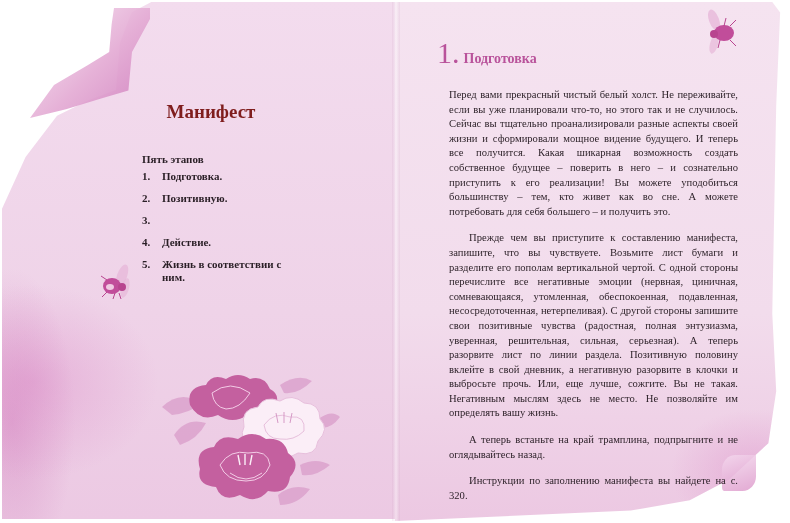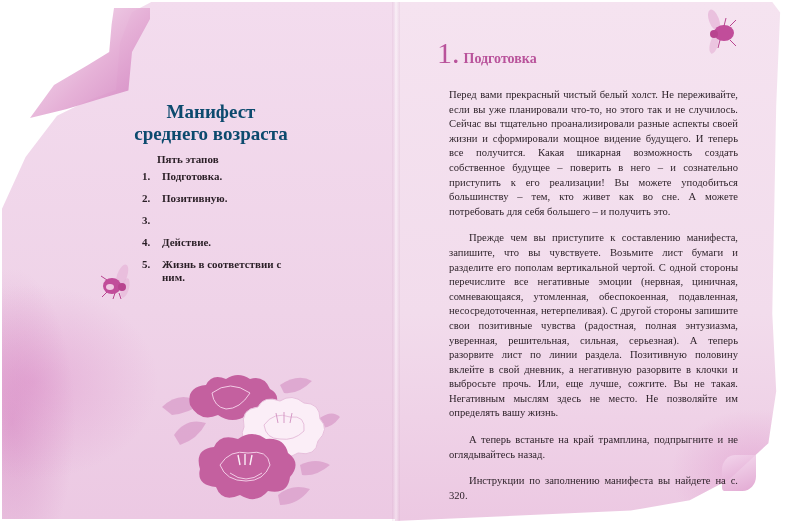--- a/index.html
+++ b/index.html
@@ -36,24 +36,24 @@
     opacity: 0.85;
   }
   .gutter {
     position: absolute; left: 392px; top: 2px; width: 8px; height: 519px;
     background: linear-gradient(90deg, rgba(180,120,165,0.12), rgba(255,255,255,0.4), rgba(180,120,165,0.12));
   }
 
   
   .left-title {
     position: absolute; left: 100px; top: 101px; width: 222px; text-align: center;
-    color: #0c4a6e; font-weight: bold; font-size: 19px; line-height: 22px;
+    color: #7f1d1d; font-weight: bold; font-size: 19px; line-height: 22px;
   }
   .stages-heading {
-    position: absolute; left: 142px; top: 153px; font-size: 11px; font-weight: bold; color: #2a1f26; margin-left: 15px;
+    position: absolute; left: 142px; top: 153px; font-size: 11px; font-weight: bold; color: #2a1f26;
   }
   .stages-list { position: absolute; left: 142px; top: 170px; width: 160px; margin: 0; padding: 0; list-style: none; }
   .stages-list li {
     display: flex; font-size: 11px; font-weight: bold; color: #2a1f26; line-height: 13px; margin-bottom: 9px;
   }
   .stages-list li .num { width: 20px; flex: none; }
   .stages-list li .txt { flex: 1; }
 
   
   .right-title {
@@ -80,21 +80,20 @@
 
 <div class="spread">
   <div class="page-left"></div>
   <div class="curl-left"></div>
   <div class="page-right"></div>
   <div class="curl-right"></div>
   <div class="gutter"></div>
 
   <div class="left-title">
     <div>Манифест</div>
-    <div>среднего возраста</div>
   </div>
   <div class="stages-heading">Пять этапов</div>
   <ul class="stages-list">
     <li>
       <span class="num">1.</span>
       <span class="txt">Подготовка.</span>
     </li>
     <li>
       <span class="num">2.</span>
       <span class="txt">Позитивную.</span>

